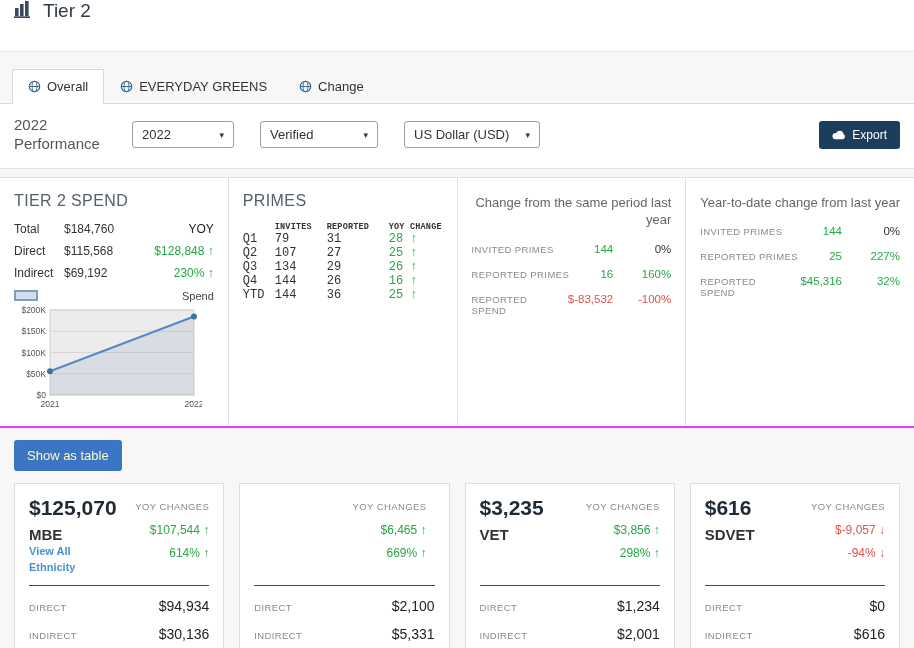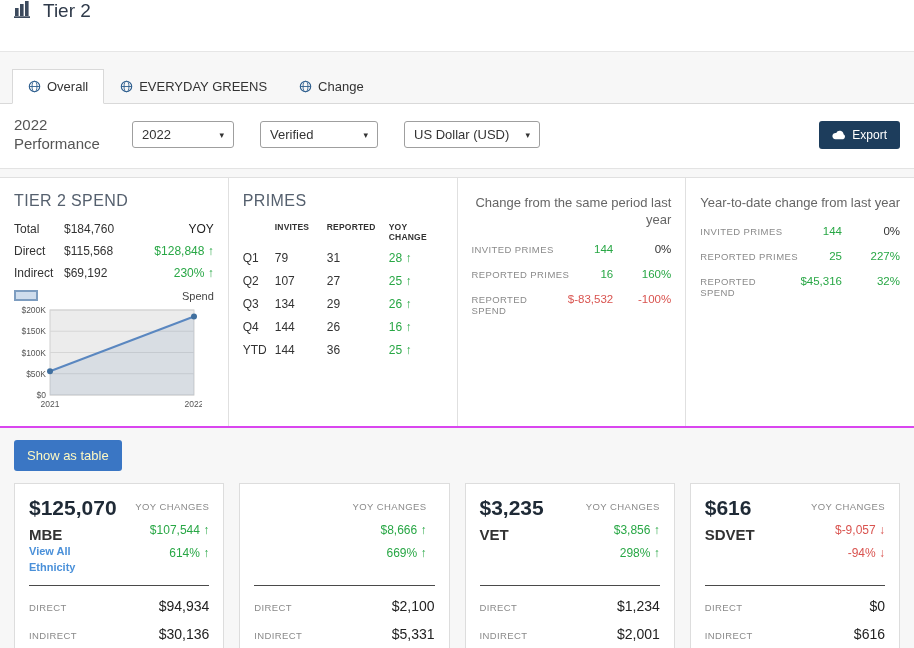--- a/index.html
+++ b/index.html
@@ -45,21 +45,21 @@
 
   
   .spend-grid { display:grid; grid-template-columns:50px auto 1fr; row-gap:8px; font-size:12px; align-items:baseline; }
   .spend-grid .r { text-align:right; }
   .yoy-head { font-weight:400; color:#222; }
 
   .legend { display:flex; justify-content:space-between; align-items:center; gap:6px; margin:10px 0 2px 0; font-size:11px; color:#444; }
   .legend-swatch { width:24px; height:11px; background:#cfdded; border:2px solid #7d9dc0; display:inline-block; }
 
   
-  .primes-grid { display:grid; grid-template-columns:32px 52px 62px 1fr; font-size:12px; row-gap:9px; align-items:baseline; }
+  .primes-grid { display:grid; grid-template-columns:32px 52px 62px 1fr; font-size:12px; align-items:baseline;font-family:Liberation Mono, monospace; }
   .primes-grid .hd { font-size:8.5px; font-weight:bold; color:#333; letter-spacing:.2px; }
 
   
   .chg-row { display:grid; grid-template-columns:1fr auto 46px; column-gap:12px; align-items:baseline; margin:13px 0; }
   .chg-row .val, .chg-row .pct { font-size:11.5px; text-align:right; }
 
   
   .table-btn-row { padding:12px 14px; }
   .show-table-btn { background:#3a76c4; color:#fef9c3; border:none; border-radius:3px; font-size:13px;
     padding:8px 13px; cursor:pointer; font-family:"Liberation Sans", sans-serif; }
@@ -302,21 +302,21 @@
       <div class="card-row">
         <span class="lbl-sm">INDIRECT</span>
         <span class="v">$30,136</span>
       </div>
     </div>
 
     <div class="card">
       <div class="card-top">
         <div class="card-yoy">
           <span class="lbl-sm">YOY CHANGES</span>
-          <span class="amt c-green">$8,666 ↑</span>
+          <span class="amt c-green">$6,465 ↑</span>
           <span class="amt c-green">669% ↑</span>
         </div>
       </div>
       <div class="card-divider"></div>
       <div class="card-row">
         <span class="lbl-sm">DIRECT</span>
         <span class="v">$2,100</span>
       </div>
       <div class="card-row">
         <span class="lbl-sm">INDIRECT</span>

